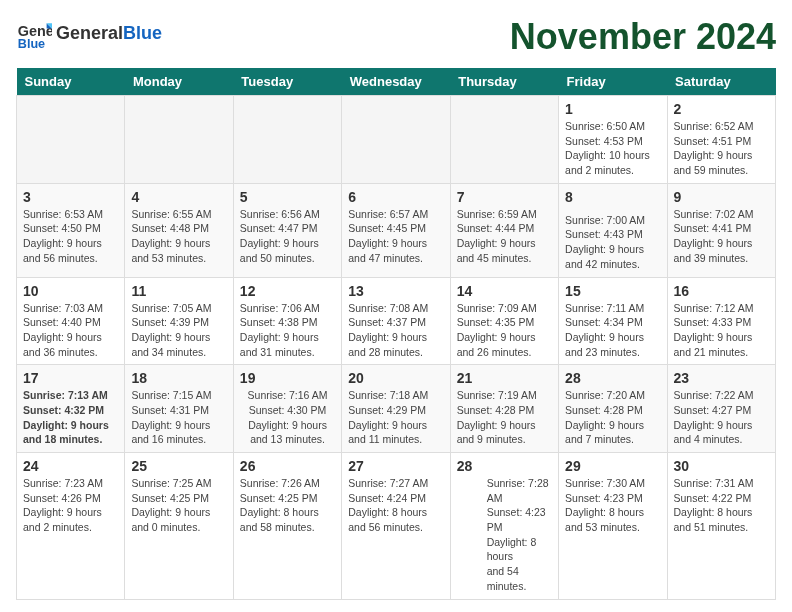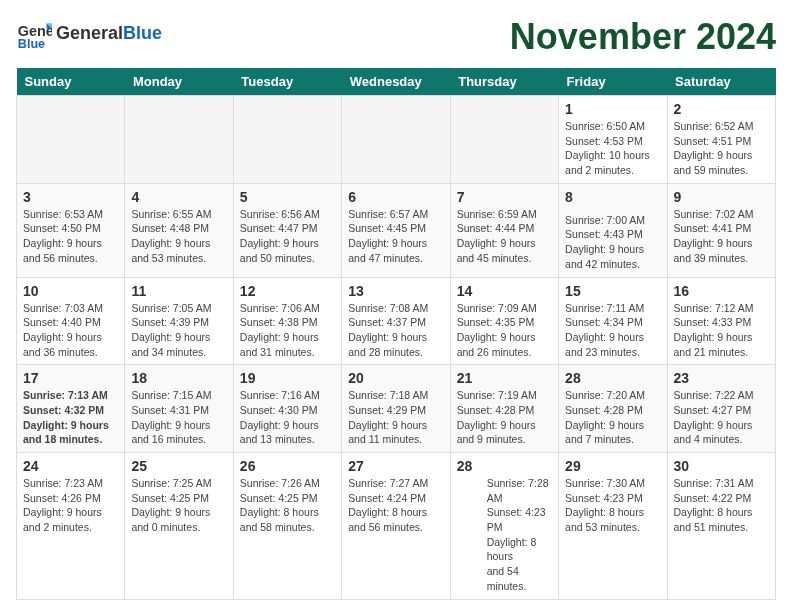--- a/index.html
+++ b/index.html
@@ -253,21 +253,21 @@
         </td>
         <td>
           <span class="day-num">18</span>
           <div class="day-info" style="white-space: pre-line;">Sunrise: 7:15 AM
 Sunset: 4:31 PM
 Daylight: 9 hours
 and 16 minutes.</div>
         </td>
         <td>
           <span class="day-num">19</span>
-          <div class="day-info" style="white-space: pre-line;">Sunrise: 7:16 AM
+          <div class="day-info" style="white-space: pre-line; text-align: center;">Sunrise: 7:16 AM
 Sunset: 4:30 PM
 Daylight: 9 hours
 and 13 minutes.</div>
         </td>
         <td>
           <span class="day-num">20</span>
           <div class="day-info" style="white-space: pre-line;">Sunrise: 7:18 AM
 Sunset: 4:29 PM
 Daylight: 9 hours
 and 11 minutes.</div>

